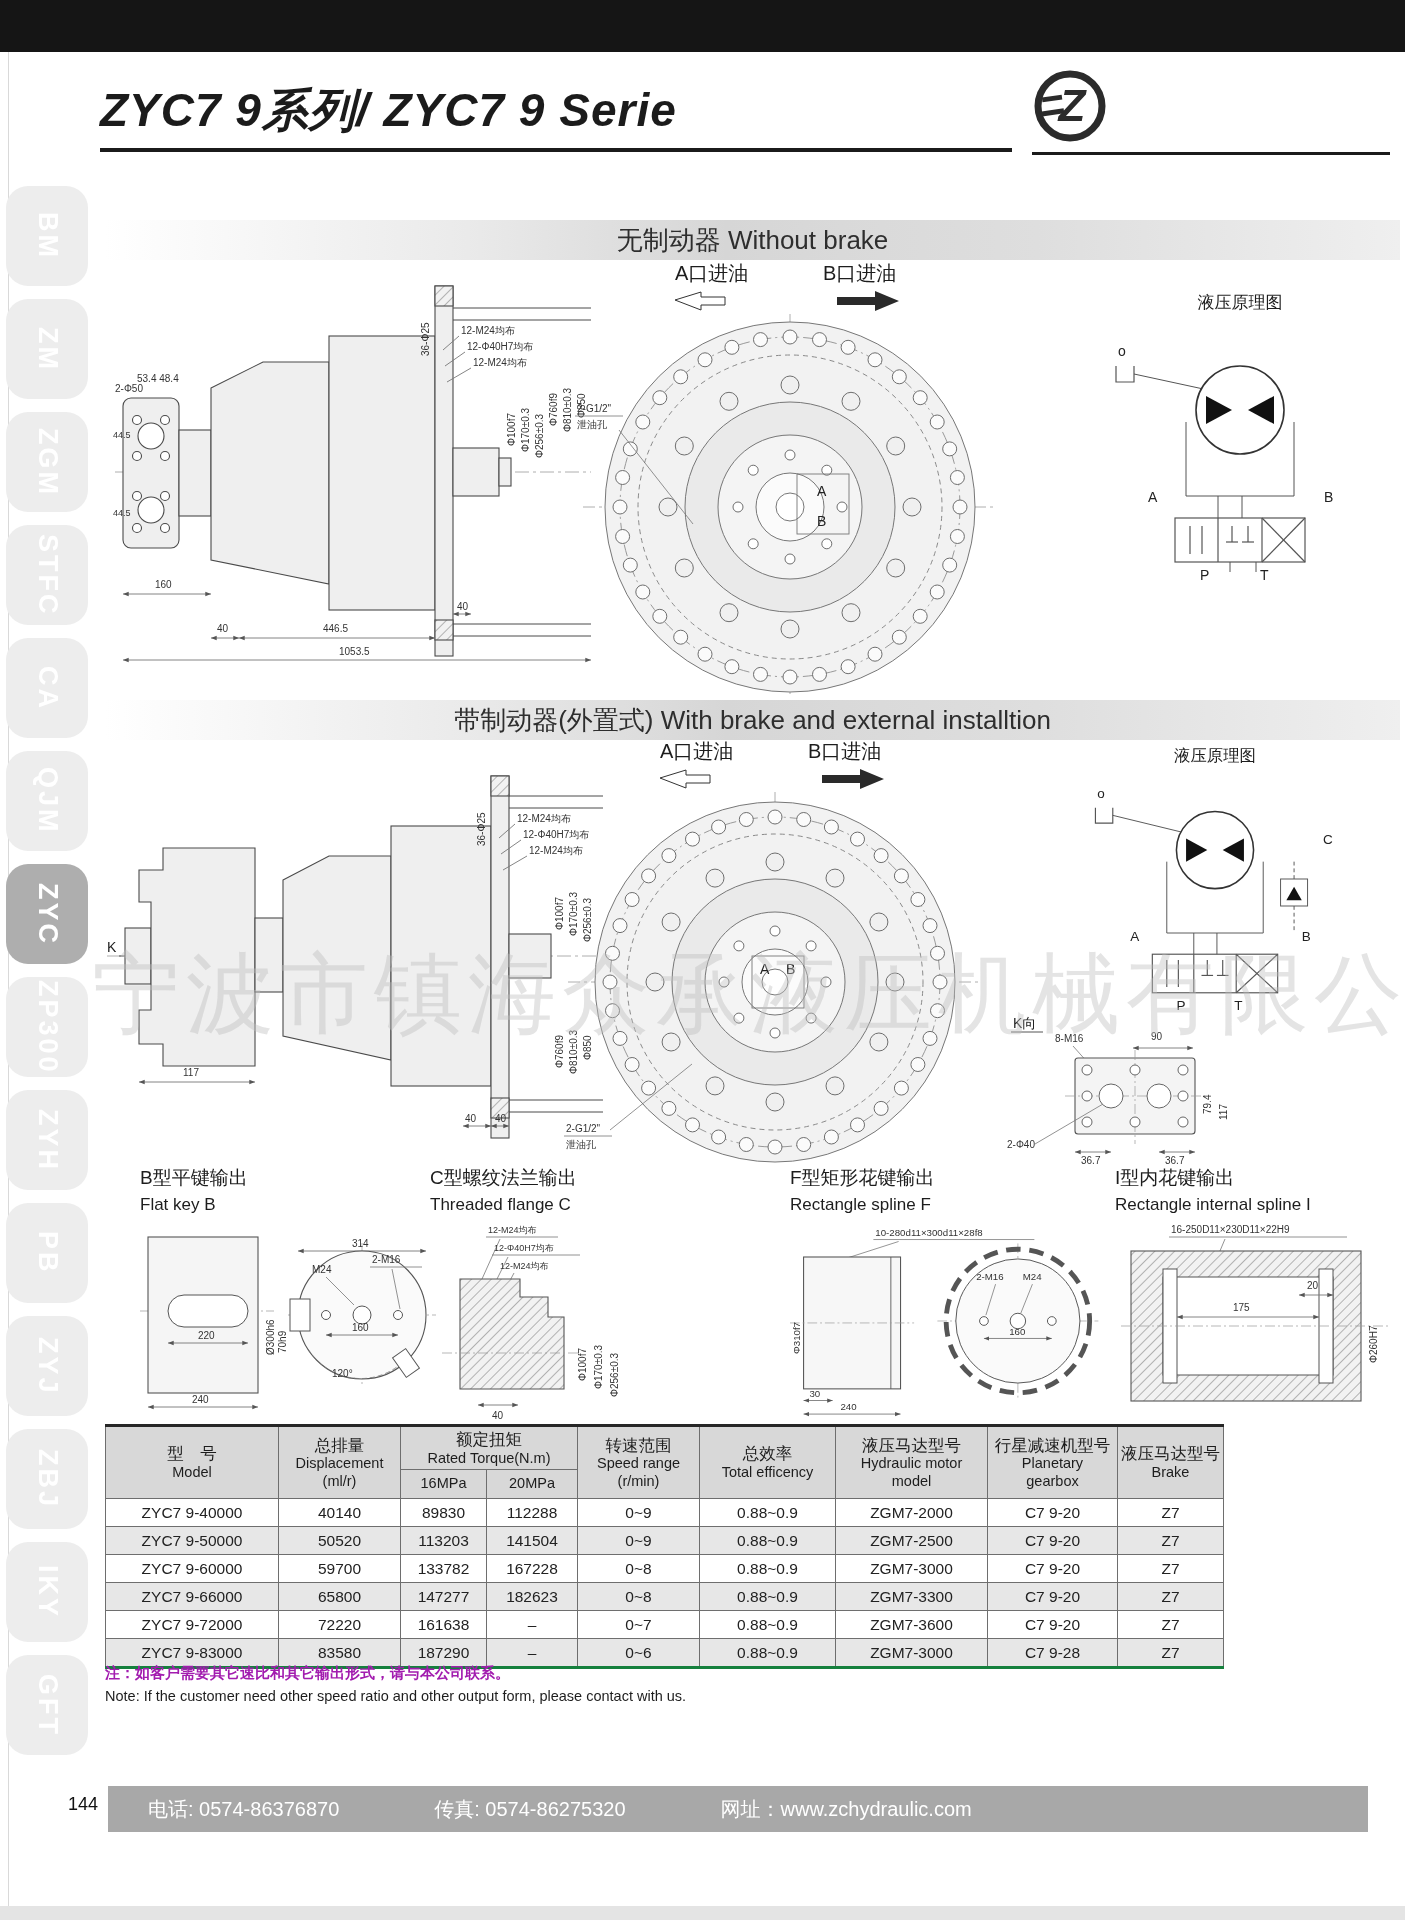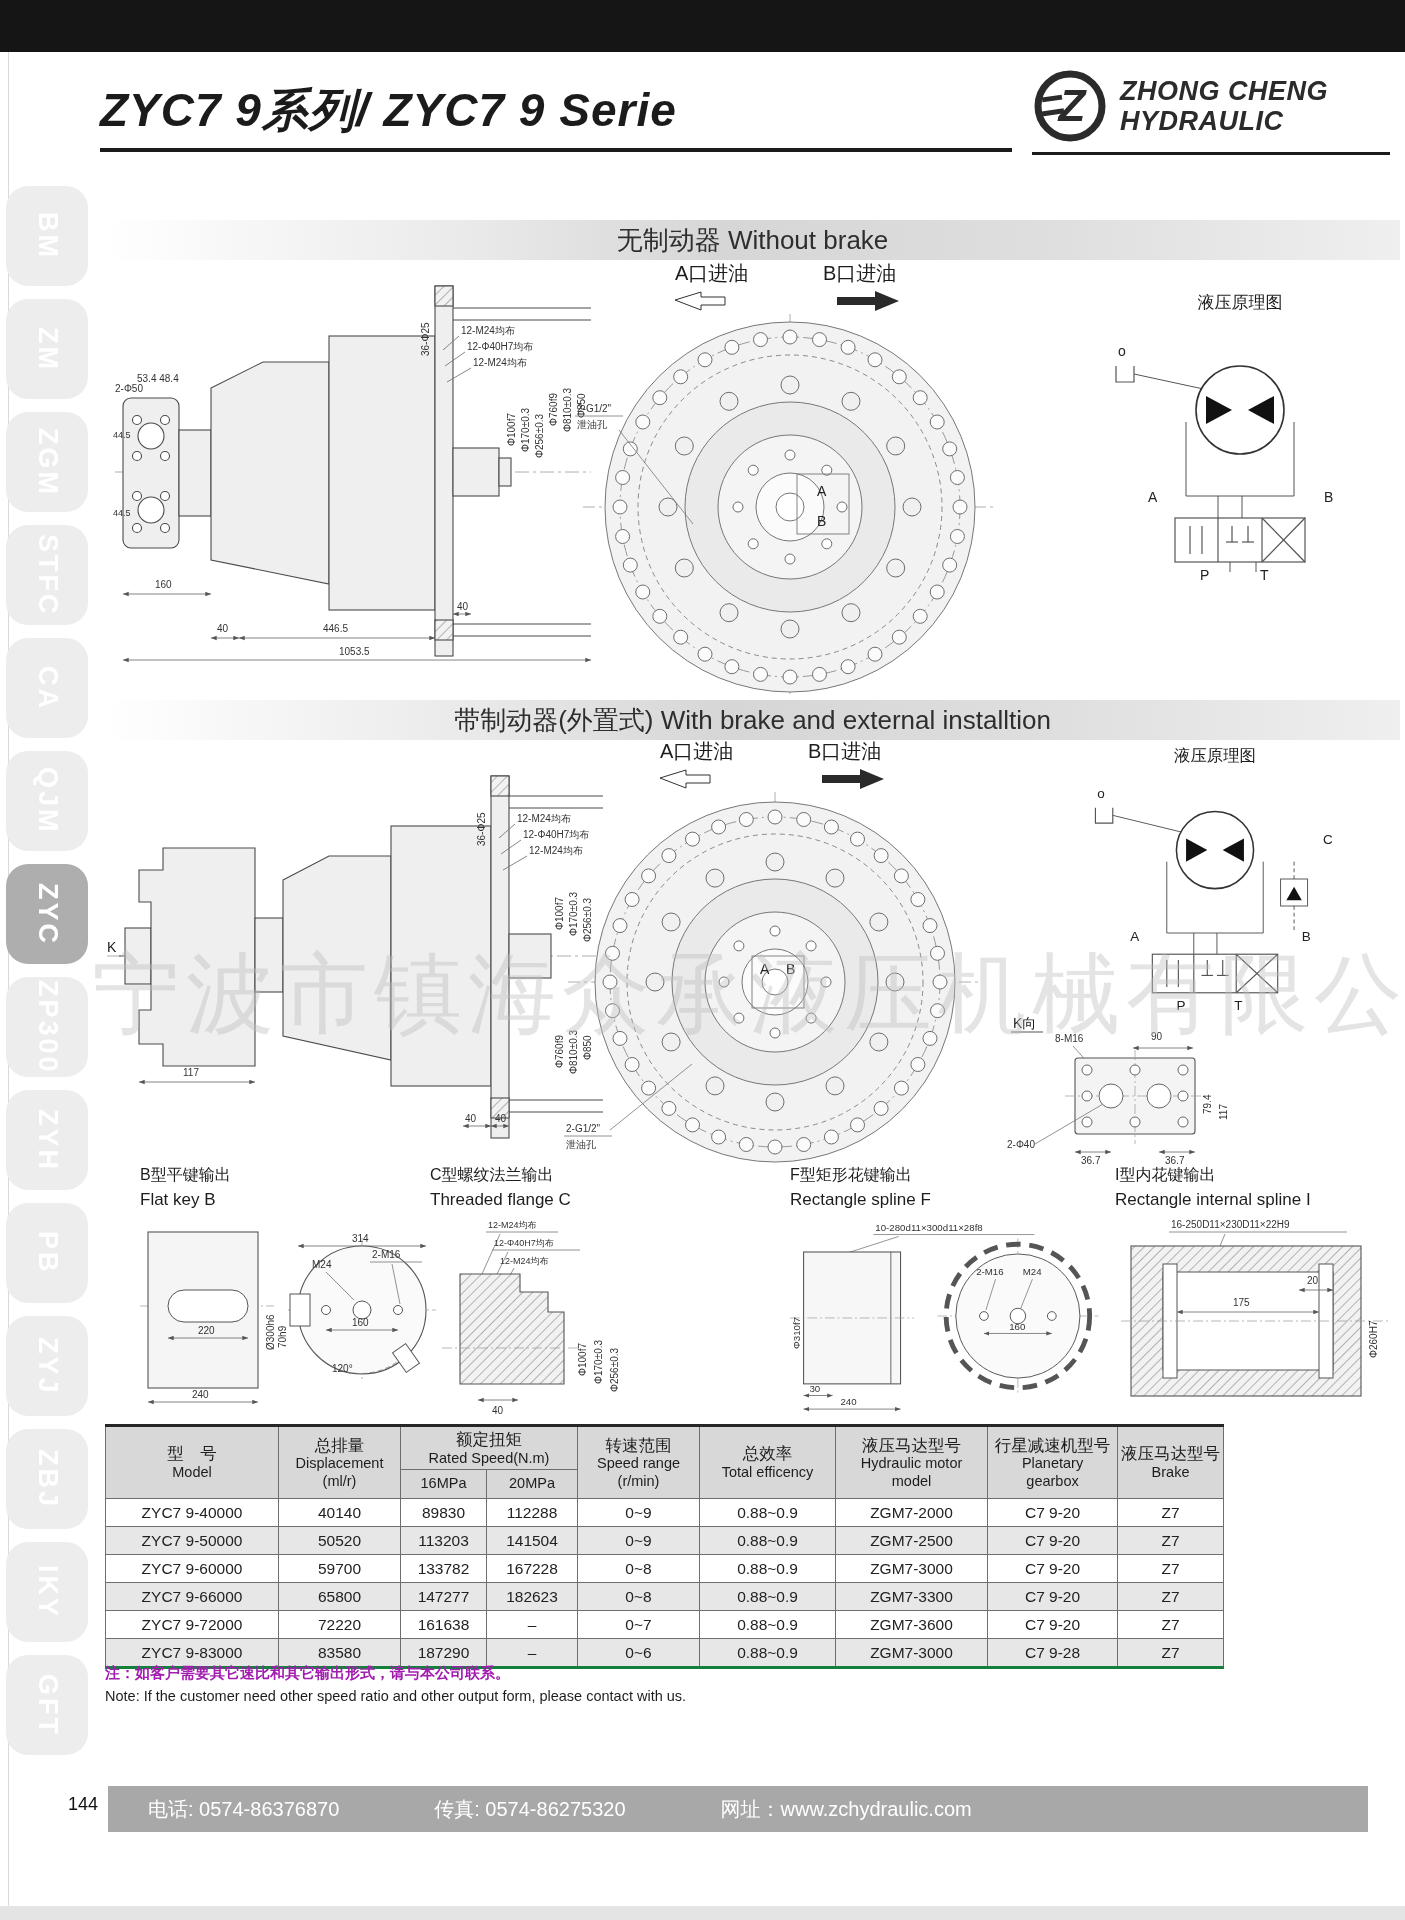--- a/index.html
+++ b/index.html
@@ -29,21 +29,21 @@
   .dim{font-size:10px;fill:#333;}
   .dims{font-size:9px;fill:#333;}
   .lbl{font-size:20px;fill:#1d1d1d;}
   .schemtitle{font-size:17px;fill:#1d1d1d;}
   .ltr{font-size:14px;fill:#222;}
   svg{overflow:visible;}
   svg text{font-family:"Liberation Sans","DejaVu Sans",sans-serif;}
   .watermark{left:92px;top:935px;width:1315px;font-size:88px;color:#bfbfbf;opacity:.42;letter-spacing:6px;
              white-space:nowrap;z-index:5;pointer-events:none;}
   
-  .out-cn{font-size:16px;color:#1d1d1d;}
+  .out-cn{font-size:19px;color:#1d1d1d;}
   .out-en{font-size:17px;color:#1d1d1d;margin-top:4px;}
   
   .spec-table{border-collapse:collapse;width:1118px;table-layout:fixed;
               border-top:3px solid #262626;border-bottom:3px solid #15803d;}
   .spec-table th,.spec-table td{border:1px solid #6e6e6e;text-align:center;vertical-align:middle;padding:1px 0;}
   .spec-table thead th{background:#d8d8d8;font-weight:normal;}
   .hcn{font-size:16.5px;color:#1d1d1d;line-height:1.25;}
   .hen{font-size:14.5px;color:#1d1d1d;line-height:1.2;}
   .spec-table tbody td{font-size:15.5px;height:25px;color:#222;text-align:center;}
   .spec-table tbody tr:nth-child(even){background:#e7e7e7;}
@@ -75,24 +75,20 @@
 
 <div class="abs title">ZYC7  9系列/ ZYC7  9 Serie</div>
 <div class="abs title-rule"></div>
 <div class="abs logo">
   <svg width="76" height="76" viewBox="0 0 76 76">
     <circle cx="38" cy="38" r="32" fill="#fff" stroke="#2b2b2b" stroke-width="7"></circle>
     <rect x="10" y="28" width="20" height="5" fill="#2b2b2b" transform="rotate(-8 20 30)"></rect>
     <rect x="8" y="42" width="24" height="5" fill="#2b2b2b" transform="rotate(-8 20 44)"></rect>
     <text x="40" y="53" text-anchor="middle" font-size="44" font-weight="bold" font-style="italic" fill="#2b2b2b">Z</text>
   </svg>
-  <div class="logo-text">
-    <div>ZHONG CHENG</div>
-    <div>HYDRAULIC</div>
-  </div>
 </div>
 <div class="abs logo-rule"></div>
 
 <div class="abs tab" style="top:186px">
     <span>BM</span>
   </div>
 <div class="abs tab" style="top:299px">
     <span>ZM</span>
   </div>
 <div class="abs tab" style="top:412px">
@@ -664,21 +660,21 @@
           <div class="hcn">型　号</div>
           <div class="hen">Model</div>
         </th>
         <th rowspan="2">
           <div class="hcn">总排量</div>
           <div class="hen">Displacement</div>
           <div class="hen">(ml/r)</div>
         </th>
         <th colspan="2">
           <div class="hcn">额定扭矩</div>
-          <div class="hen">Rated Speed(N.m)</div>
+          <div class="hen">Rated Torque(N.m)</div>
         </th>
         <th rowspan="2">
           <div class="hcn">转速范围</div>
           <div class="hen">Speed range</div>
           <div class="hen">(r/min)</div>
         </th>
         <th rowspan="2">
           <div class="hcn">总效率</div>
           <div class="hen">Total efficency</div>
         </th>

